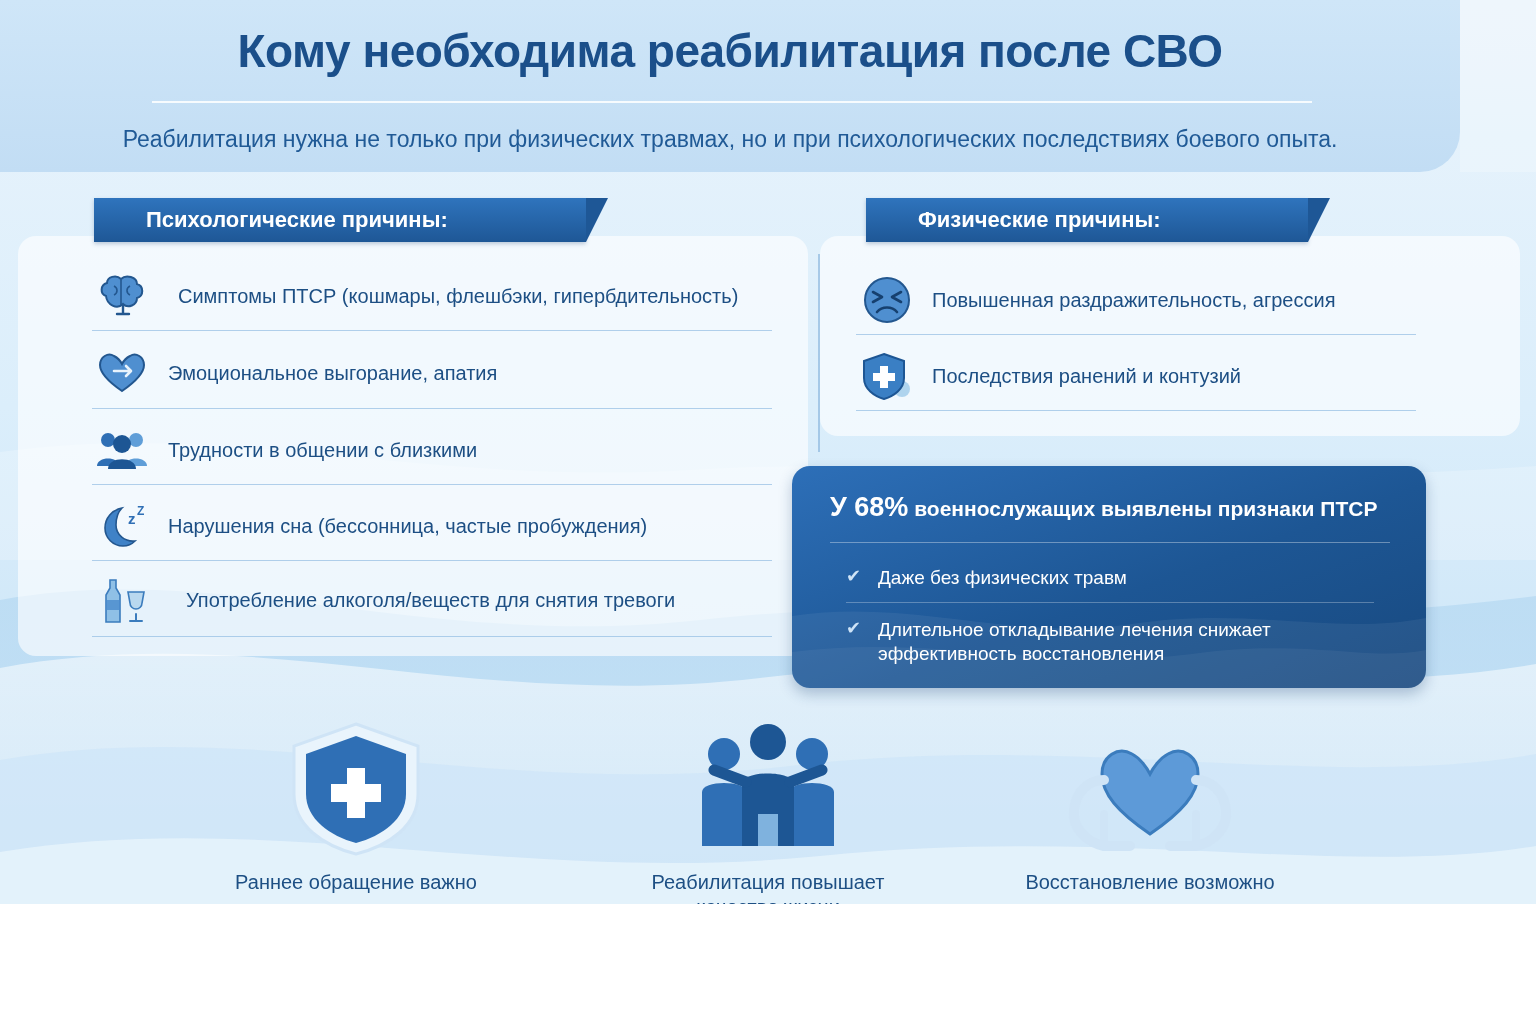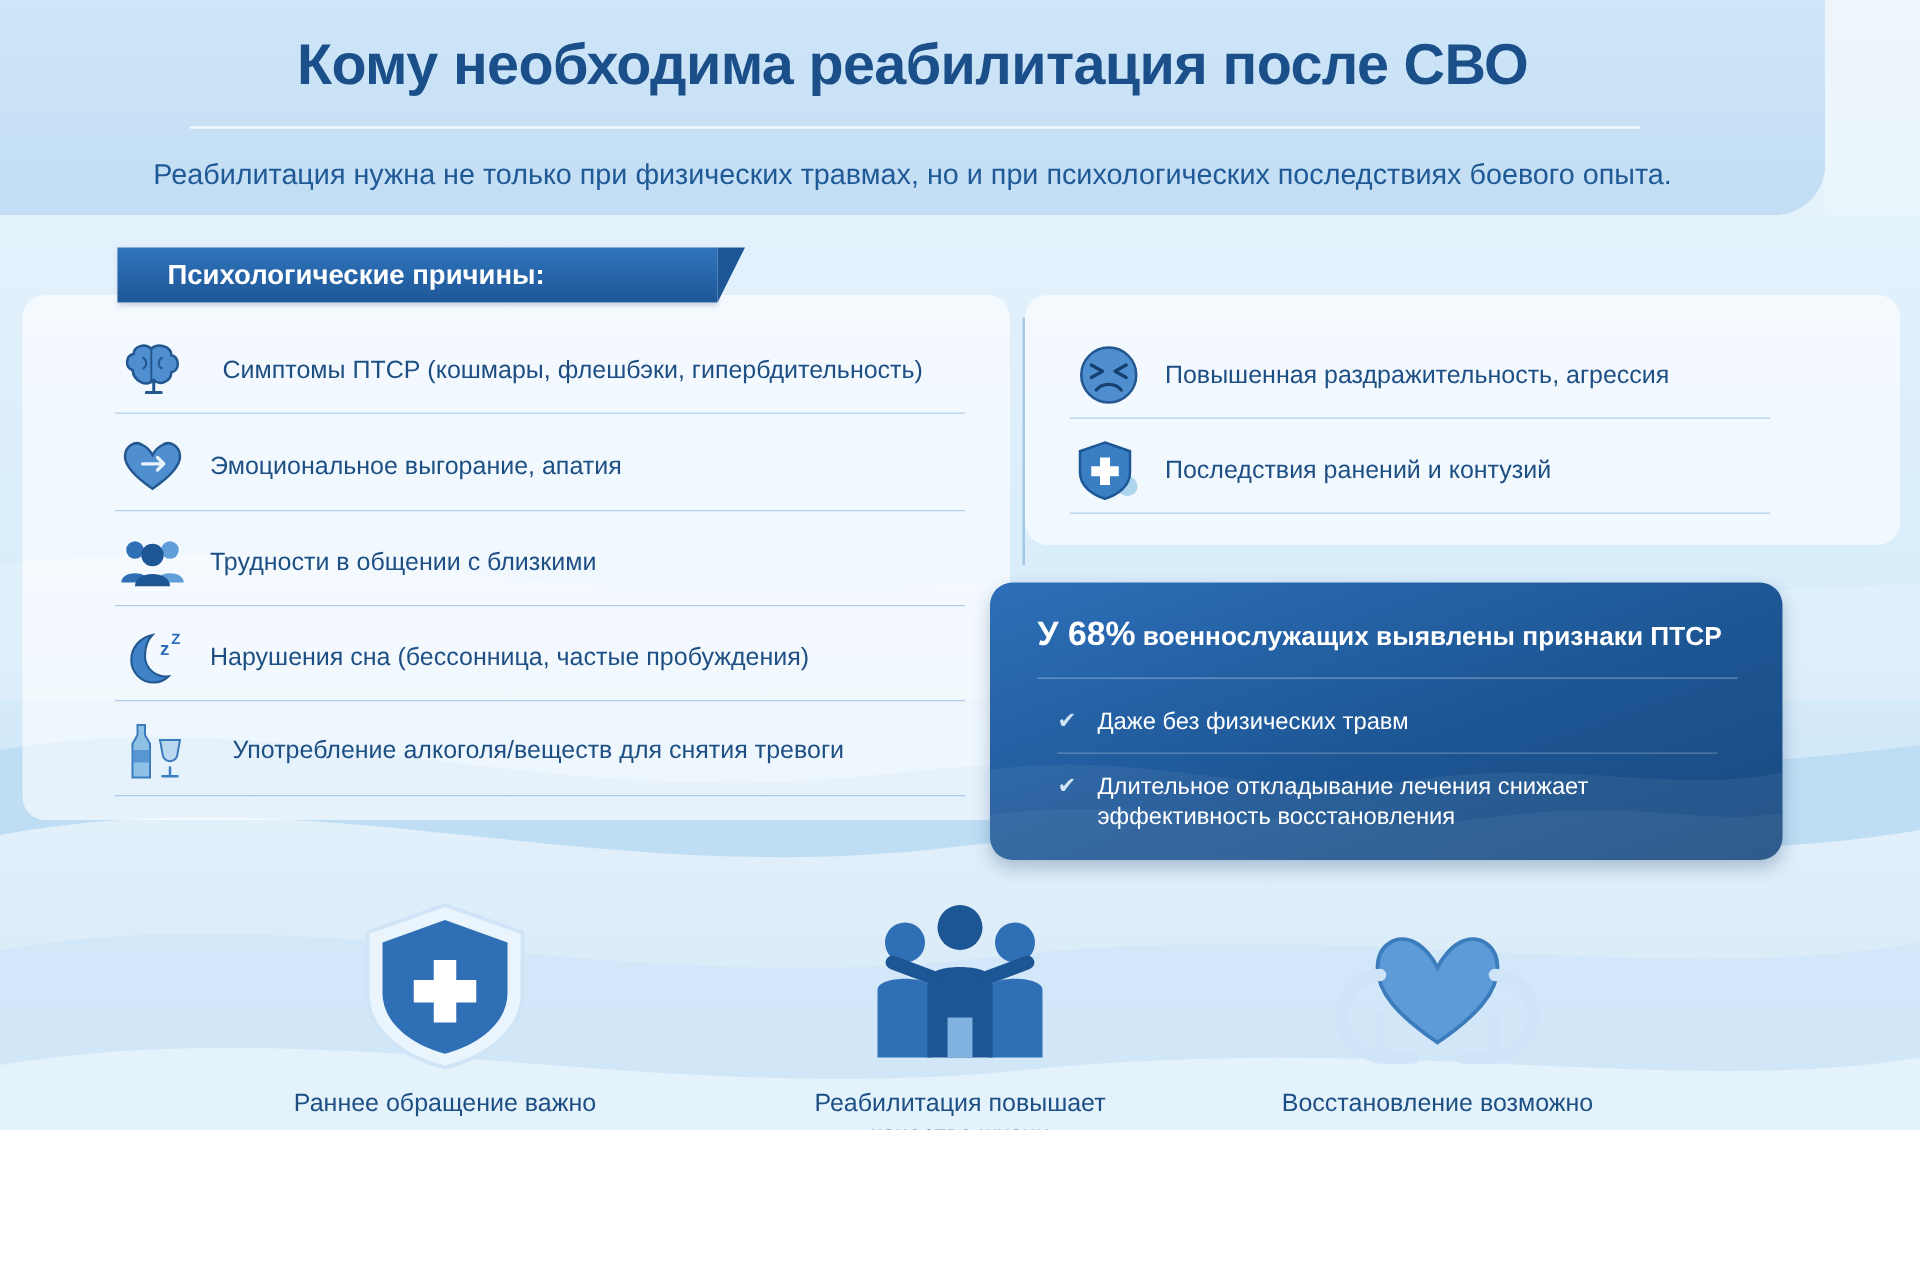--- a/index.html
+++ b/index.html
@@ -70,21 +70,21 @@
   }
   .panel-left  { left: 18px;  top: 236px; width: 790px;  height: 420px; }
   .panel-right { left: 820px; top: 236px; width: 700px;  height: 200px; }
 
   .ribbon {
     position: absolute;
     height: 44px;
     background: linear-gradient(180deg, #2f74bd 0%, #1e5796 100%);
     display: flex;
     align-items: center;
-    padding-left: 40px;
+    padding-left: 52px;
     color: #ffffff;
     font-size: 22px;
     font-weight: bold;
     box-shadow: 0 2px 4px rgba(20,60,110,0.25);
   }
   .ribbon::after {
     content: "";
     position: absolute;
     right: -22px; top: 0;
     border-style: solid;
@@ -229,20 +229,21 @@
   <div class="header-band"></div>
   <div class="title">Кому необходима реабилитация после СВО</div>
   <div class="title-rule"></div>
   <div class="subtitle">Реабилитация нужна не только при физических травмах, но и при психологических последствиях боевого опыта.</div>
 
   <div class="panel panel-left"></div>
   <div class="panel panel-right"></div>
   <div class="divider-vert"></div>
 
   <div class="ribbon ribbon-left">Психологические причины:</div>
+  <div class="ribbon ribbon-right">Физические причины:</div>
 
   <div class="row" style="left:92px; top:268px;gap:24px;">
     <span class="ico">
       <svg width="62" height="56" viewBox="0 0 62 56">
         <path d="M14,28 C8,26 8,17 15,15 C15,9 24,6 29,11 C34,6 45,9 45,16 C52,18 52,28 45,30 C45,37 36,41 31,36 C25,42 15,37 14,28 Z" fill="#4f8fd0" stroke="#23578f" stroke-width="2"></path>
         <path d="M29,12 L29,38 M22,18 C26,20 26,25 22,27 M38,18 C34,20 34,25 38,27" fill="none" stroke="#23578f" stroke-width="1.6"></path>
         <path d="M31,38 L31,46 M25,46 h12" fill="none" stroke="#23578f" stroke-width="2.4" stroke-linecap="round"></path>
       </svg>
     </span>
     <span class="txt big">Симптомы ПТСР (кошмары, флешбэки, гипербдительность)</span>

